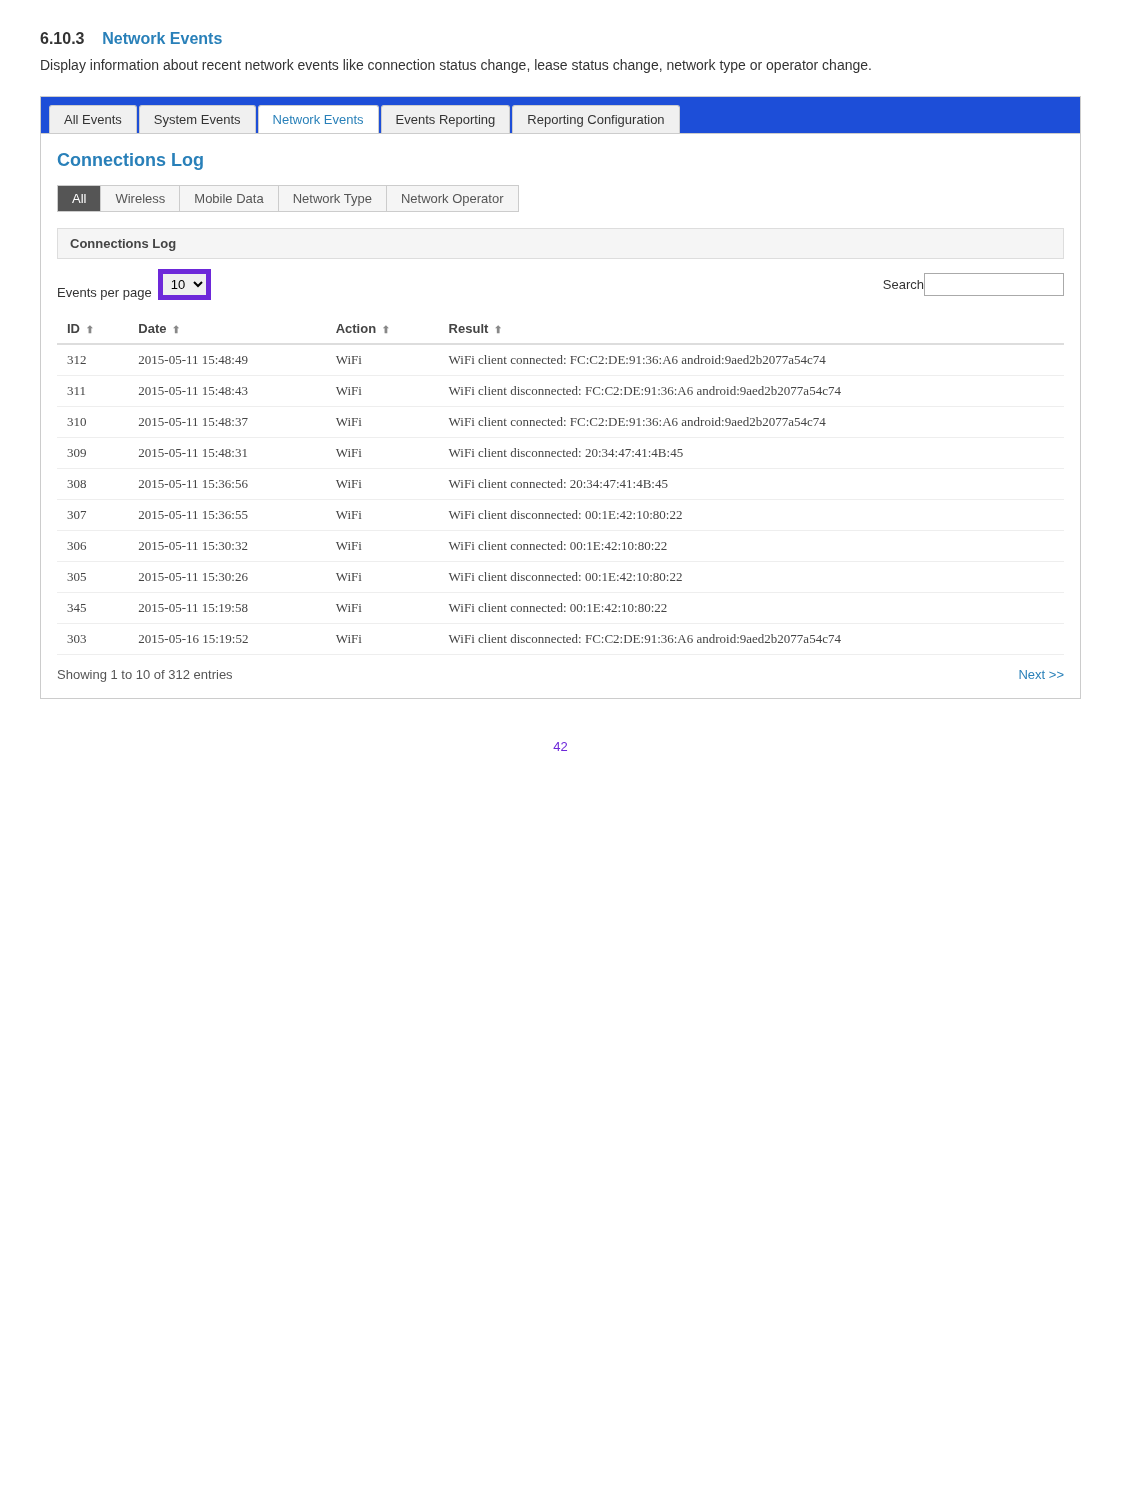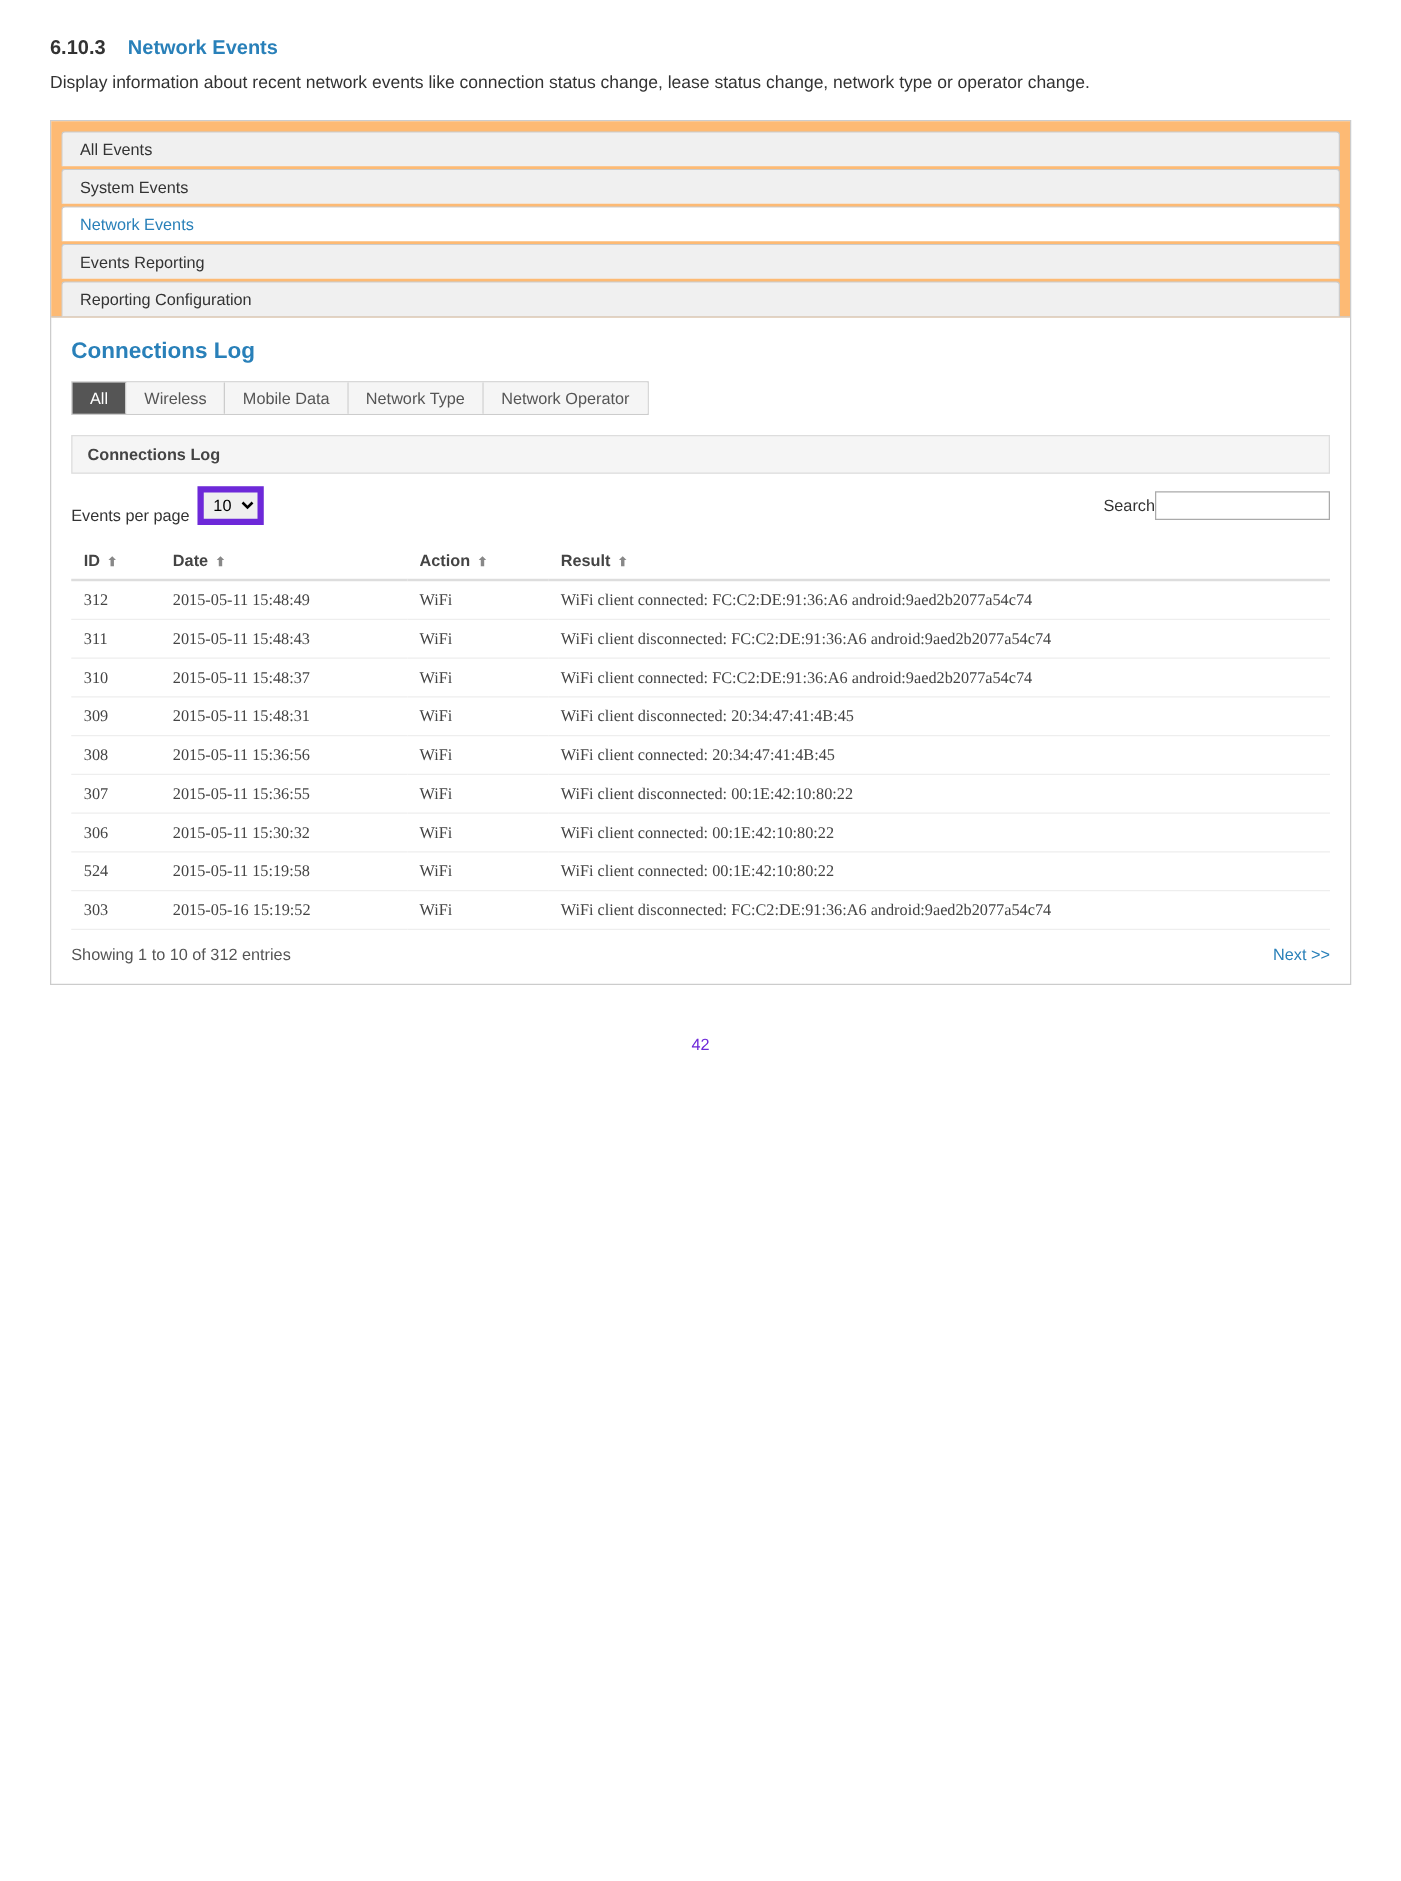--- a/index.html
+++ b/index.html
@@ -35,24 +35,23 @@
 
     .panel {
       border: 1px solid #ccc;
       padding: 0;
       background: #fff;
     }
 
     .tabs {
       display: flex;
       border-bottom: 1px solid #ccc;
-      background: #fdba74;
+      background: #1d4ed8;
       padding: 8px 8px 0 8px;
       gap: 2px;
-      flex-direction: column;
     }
 
     .tab {
       padding: 6px 14px;
       font-size: 13px;
       cursor: pointer;
       border: 1px solid #ccc;
       border-bottom: none;
       background: #f0f0f0;
       color: #333;
@@ -313,21 +312,27 @@
             <td>WiFi</td>
             <td>WiFi client disconnected: 00:1E:42:10:80:22</td>
           </tr>
           <tr>
             <td>306</td>
             <td>2015-05-11 15:30:32</td>
             <td>WiFi</td>
             <td>WiFi client connected: 00:1E:42:10:80:22</td>
           </tr>
           <tr>
-            <td>524</td>
+            <td>305</td>
+            <td>2015-05-11 15:30:26</td>
+            <td>WiFi</td>
+            <td>WiFi client disconnected: 00:1E:42:10:80:22</td>
+          </tr>
+          <tr>
+            <td>345</td>
             <td>2015-05-11 15:19:58</td>
             <td>WiFi</td>
             <td>WiFi client connected: 00:1E:42:10:80:22</td>
           </tr>
           <tr>
             <td>303</td>
             <td>2015-05-16 15:19:52</td>
             <td>WiFi</td>
             <td>WiFi client disconnected: FC:C2:DE:91:36:A6 android:9aed2b2077a54c74</td>
           </tr>

